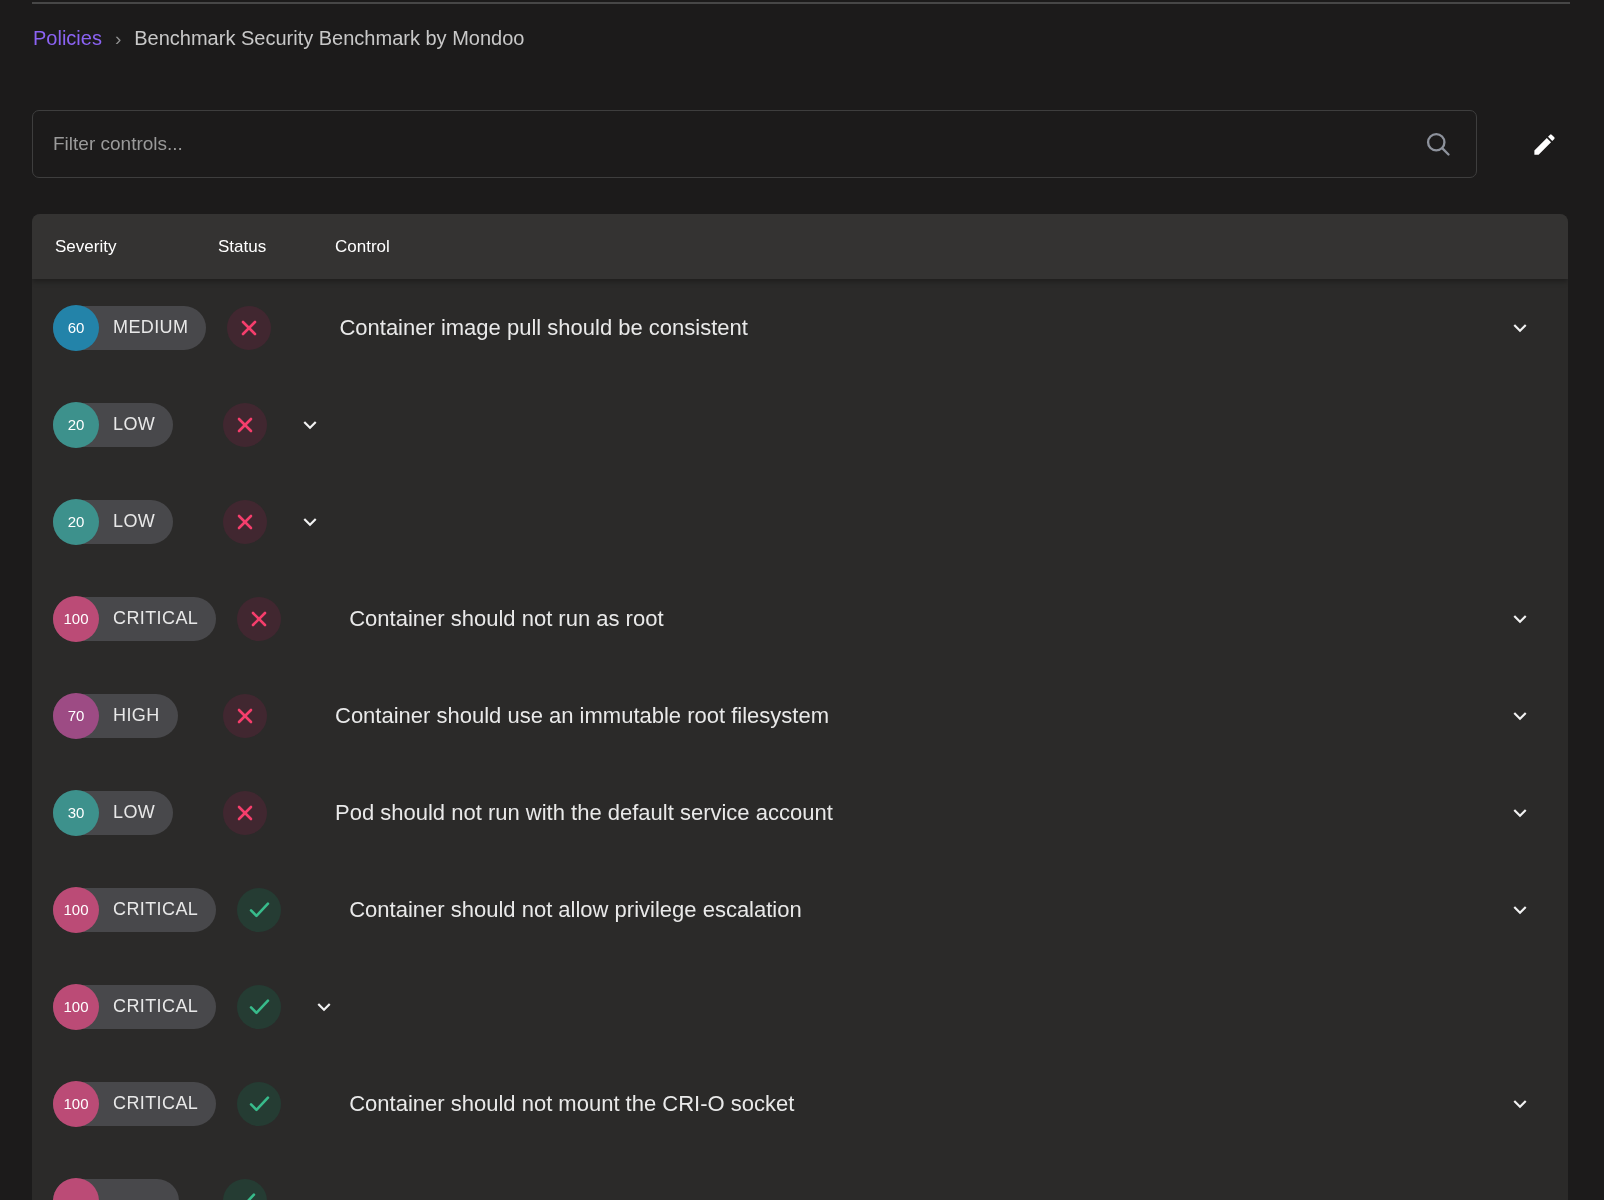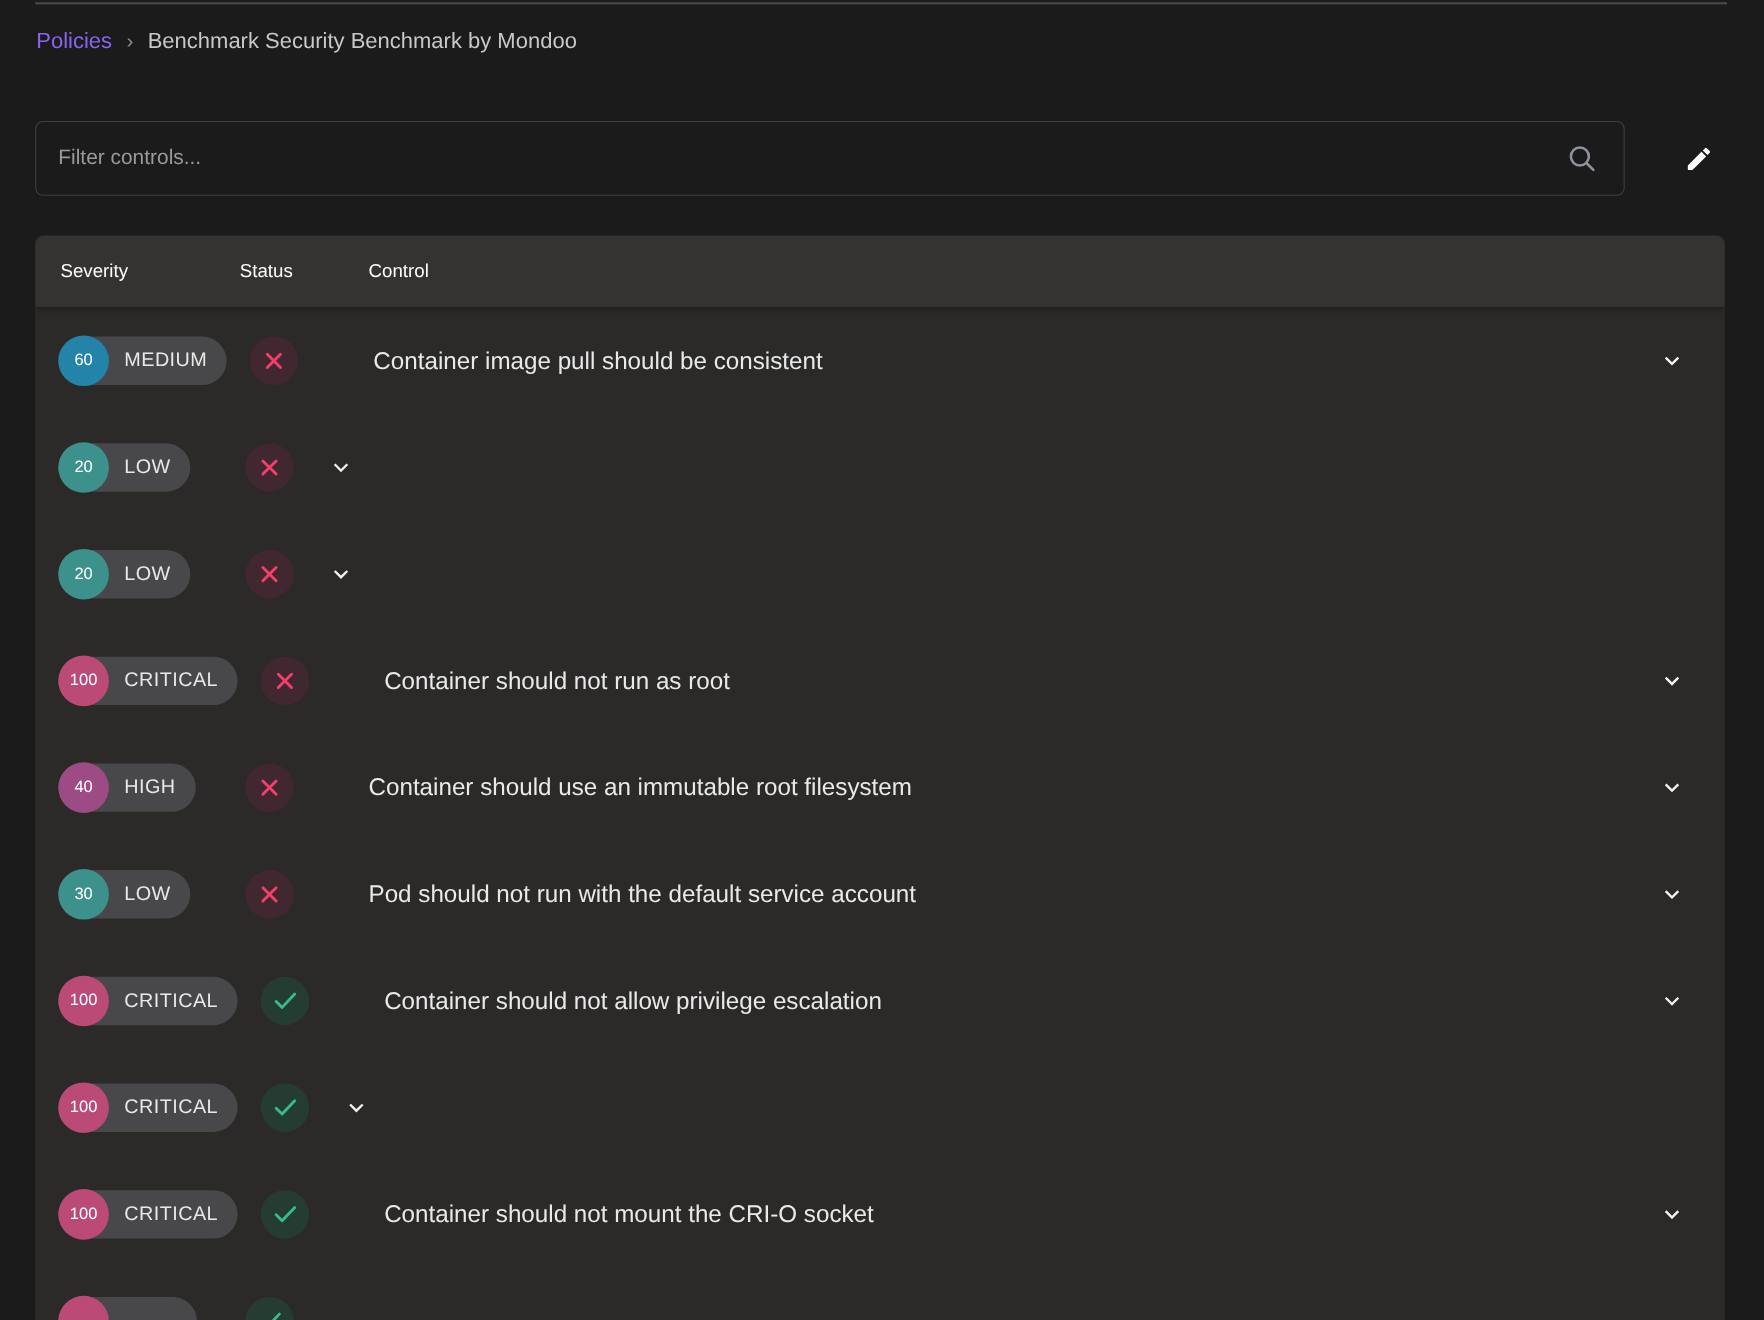--- a/index.html
+++ b/index.html
@@ -246,21 +246,21 @@
     <div class="cell-chev">
       <svg viewBox="0 0 24 24">
         <path d="M7.41 8.59 12 13.17l4.59-4.58L18 10l-6 6-6-6z"></path>
       </svg>
     </div>
   </div>
 
   <div class="row">
     <div class="cell-sev">
       <span class="pill">
-        <span class="score sev-high">40</span>
+        <span class="score sev-high">70</span>
         <span class="level">HIGH</span>
       </span>
     </div>
     <div class="cell-status">
       <span class="status-icon fail">
         <svg class="icon-fail" viewBox="0 0 24 24" fill="none" stroke="currentColor" stroke-width="2.6" stroke-linecap="round">
           <line x1="6" y1="6" x2="18" y2="18"></line>
           <line x1="18" y1="6" x2="6" y2="18"></line>
         </svg>
 

